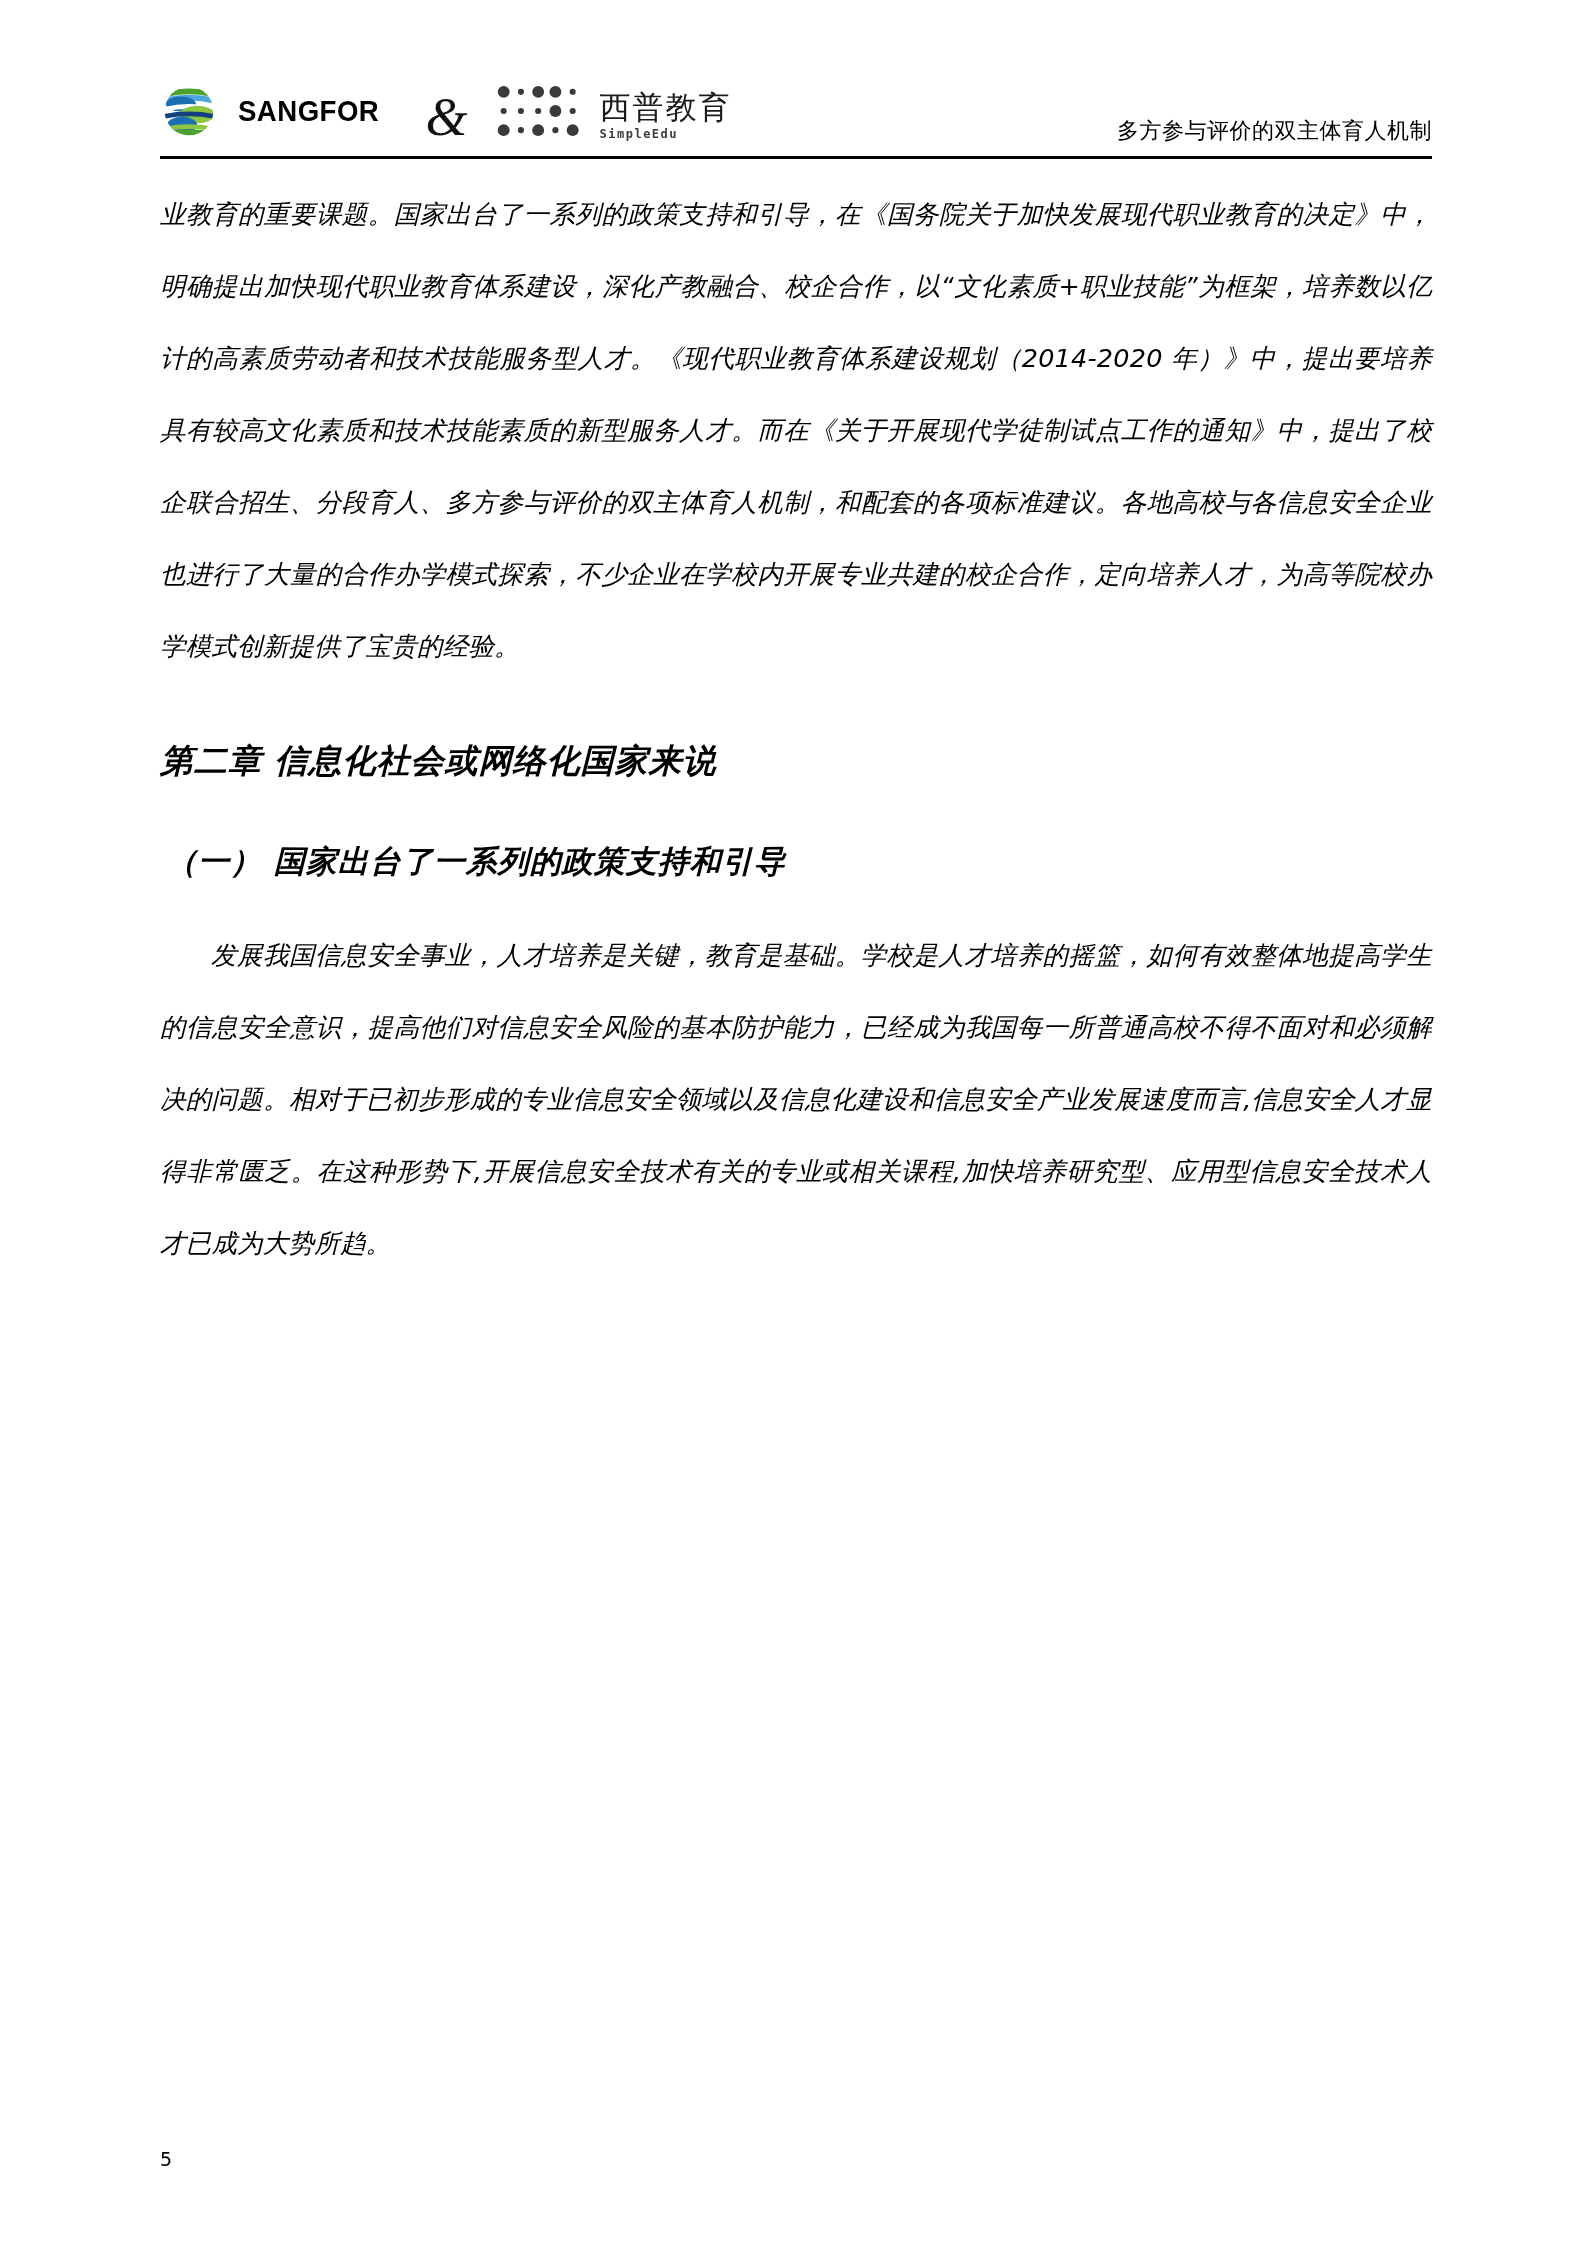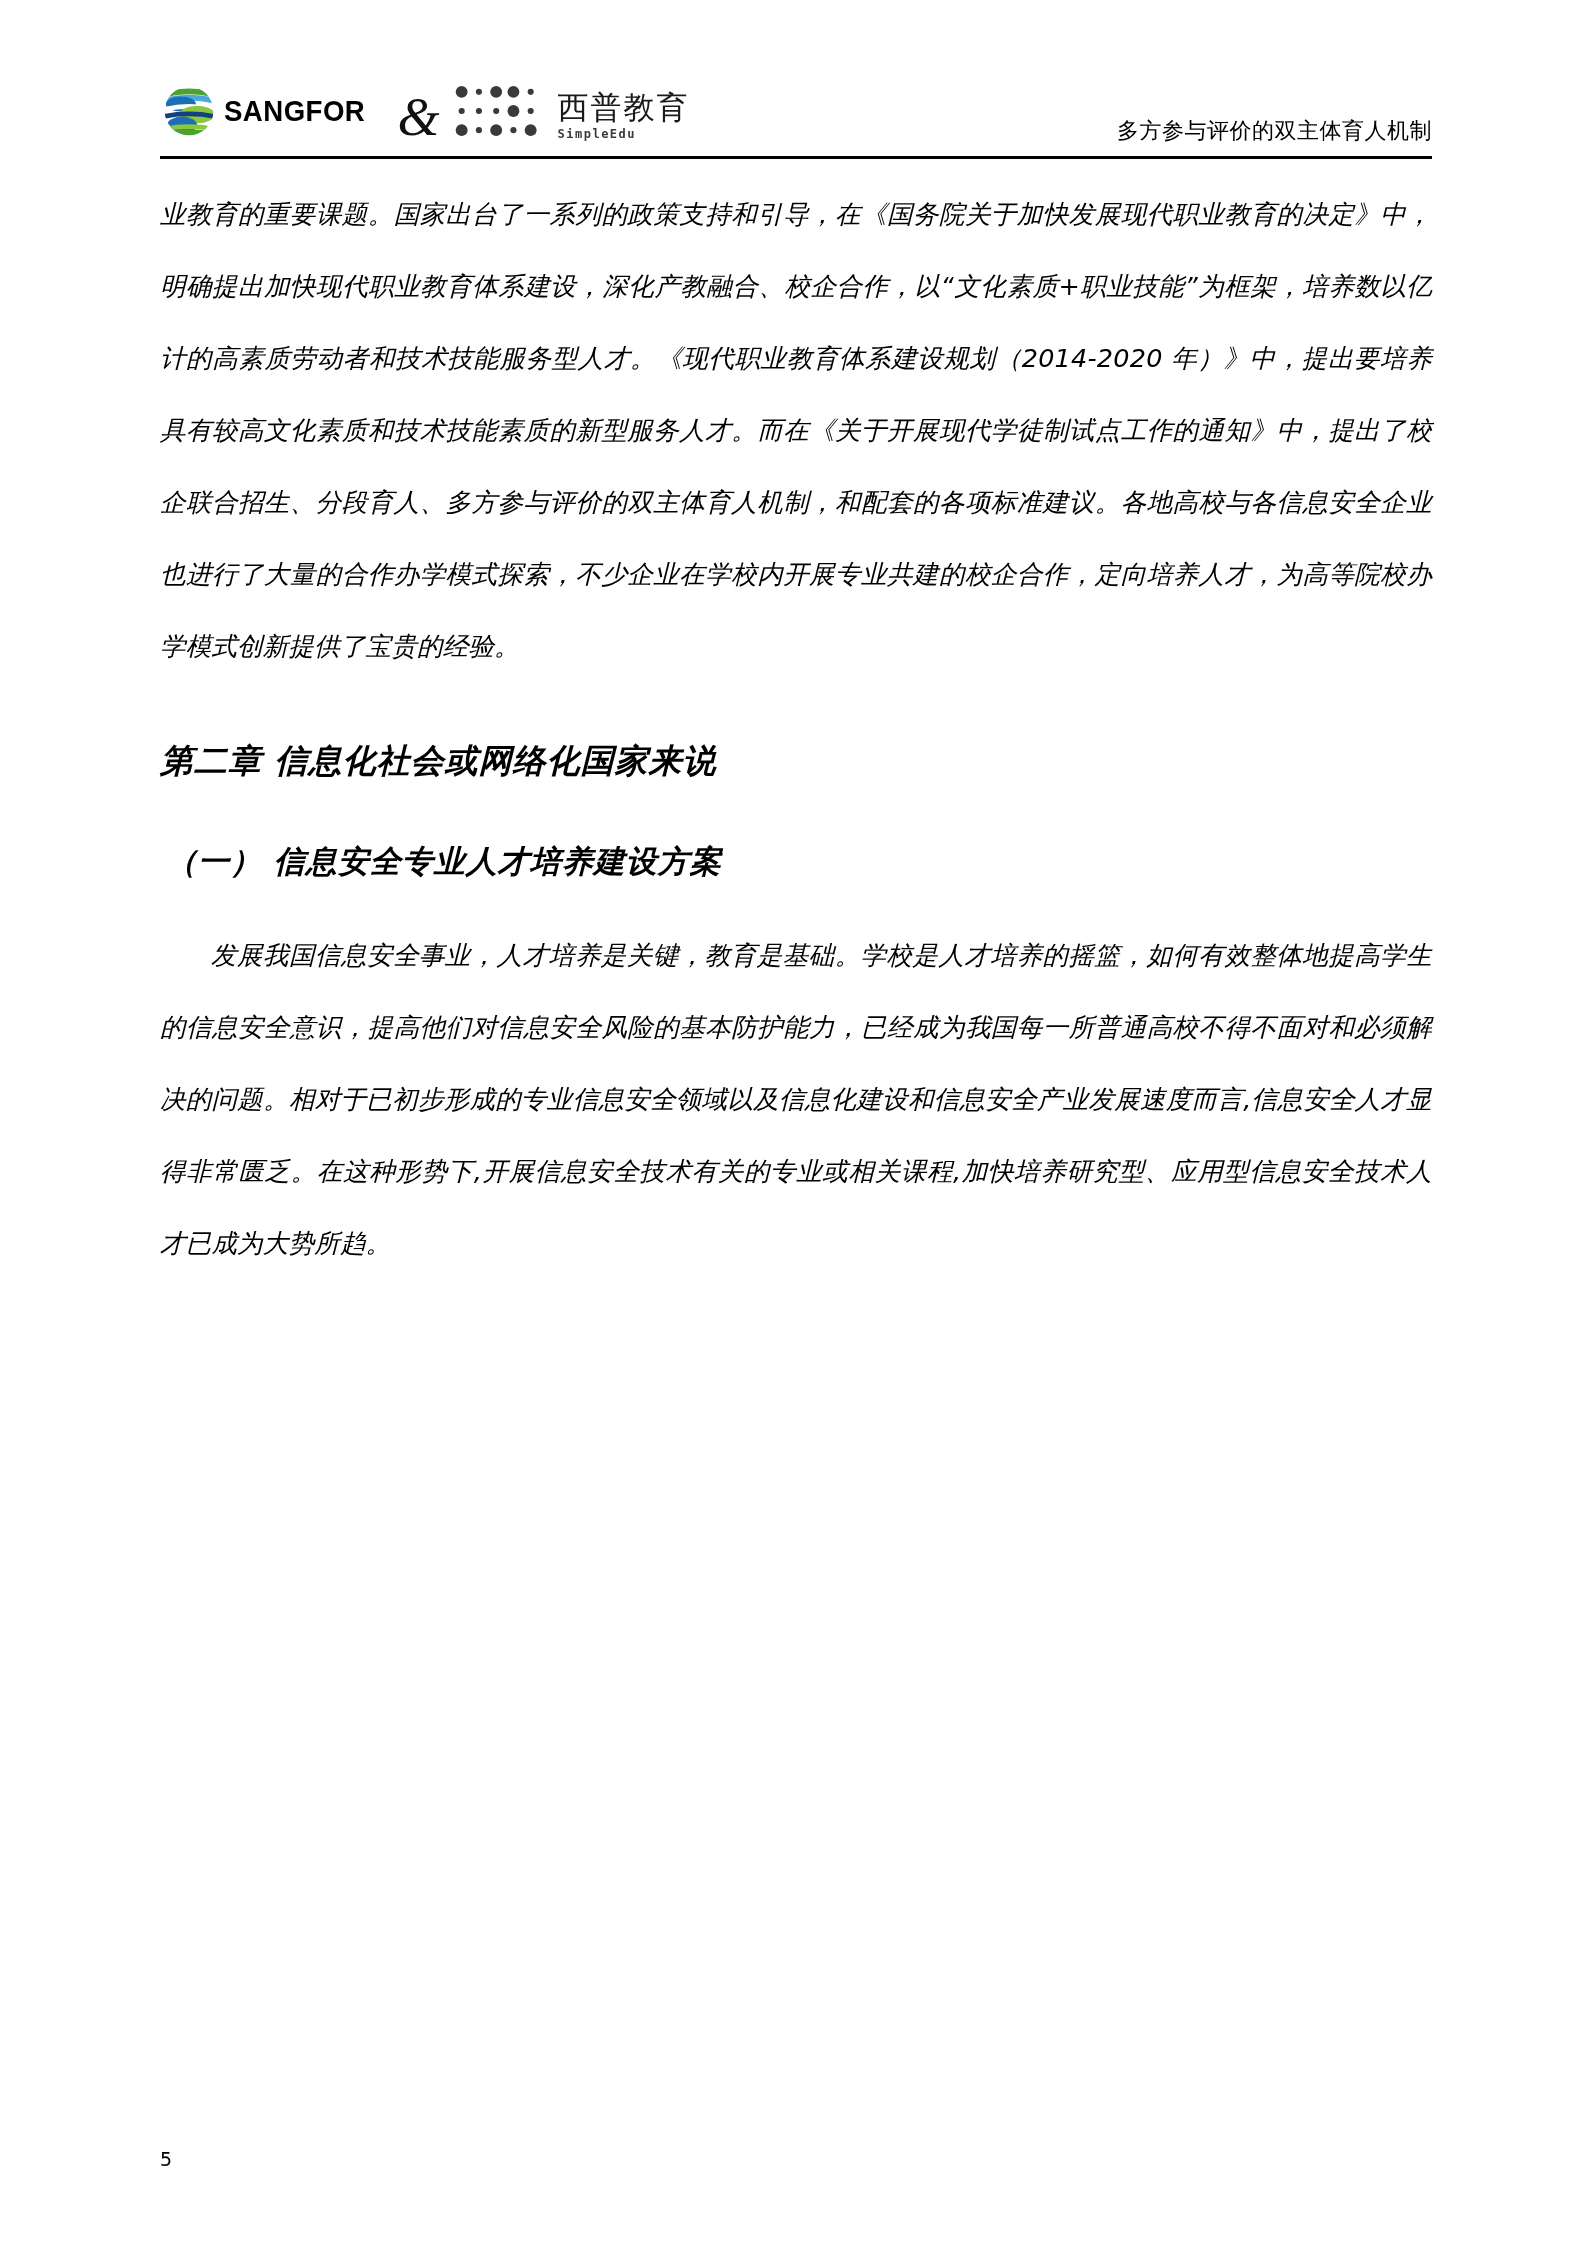--- a/index.html
+++ b/index.html
@@ -28,21 +28,21 @@
     top: 72px;
     width: 1272px;
     height: 78px;
     display: flex;
     align-items: flex-end;
     justify-content: space-between;
   }
   .header-logos {
     display: flex;
     align-items: center;
-    gap: 4px;
+    gap: 18px;
     height: 78px;
   }
 
   
   .globe-mark {
     width: 58px;
     height: 58px;
     flex: 0 0 58px;
     display: block;
   }
@@ -243,21 +243,21 @@
   <div class="content">
 
     <p class="body-text">业教育的重要课题。国家出台了一系列的政策支持和引导，在《国务院关于加快发展现代职业教育的决定》中，明确提出加快现代职业教育体系建设，深化产教融合、校企合作，以“文化素质+职业技能”为框架，培养数以亿计的高素质劳动者和技术技能服务型人才。《现代职业教育体系建设规划（2014-2020 年）》中，提出要培养具有较高文化素质和技术技能素质的新型服务人才。而在《关于开展现代学徒制试点工作的通知》中，提出了校企联合招生、分段育人、多方参与评价的双主体育人机制，和配套的各项标准建议。各地高校与各信息安全企业也进行了大量的合作办学模式探索，不少企业在学校内开展专业共建的校企合作，定向培养人才，为高等院校办学模式创新提供了宝贵的经验。</p>
 
     <div class="spacer-lg"></div>
 
     <h1 class="chapter">第二章  信息化社会或网络化国家来说</h1>
 
     <div class="spacer-lg"></div>
 
-    <h2 class="section">（一）   信息安全专业人才培养建设方案</h2>
+    <h2 class="section">（一）   国家出台了一系列的政策支持和引导</h2>
 
     <div class="spacer-md"></div>
 
 
     <p class="body-text indent">发展我国信息安全事业，人才培养是关键，教育是基础。学校是人才培养的摇篮，如何有效整体地提高学生的信息安全意识，提高他们对信息安全风险的基本防护能力，已经成为我国每一所普通高校不得不面对和必须解决的问题。相对于已初步形成的专业信息安全领域以及信息化建设和信息安全产业发展速度而言,信息安全人才显得非常匮乏。在这种形势下,开展信息安全技术有关的专业或相关课程,加快培养研究型、应用型信息安全技术人才已成为大势所趋。</p>
 
 
   </div>
 
   <div class="page-number">5</div>

